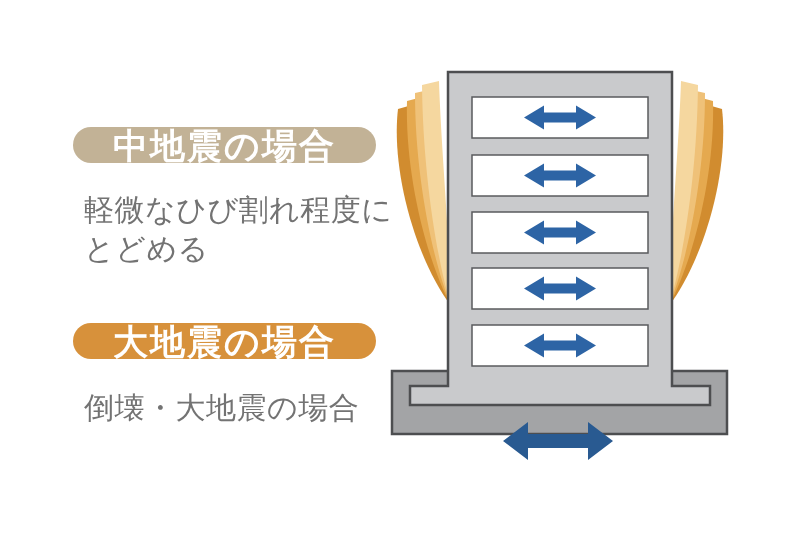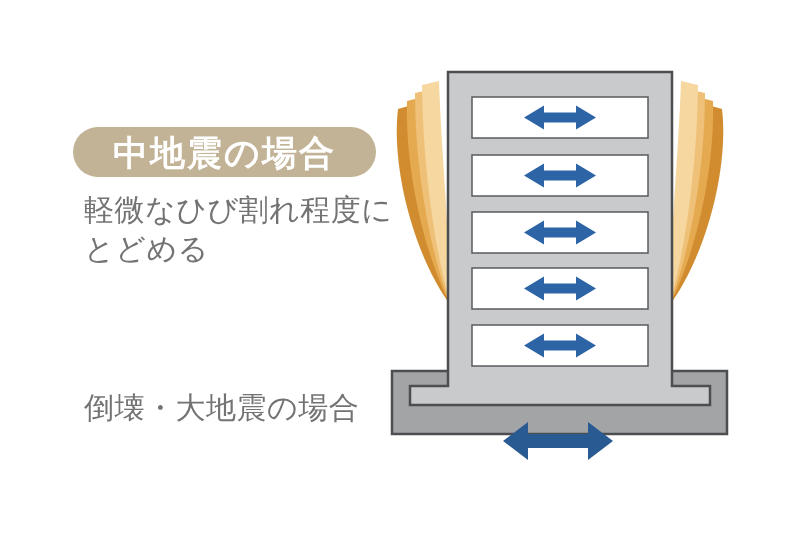--- a/index.html
+++ b/index.html
@@ -6,21 +6,21 @@
   body{font-family:"Liberation Sans","DejaVu Sans",sans-serif;}
   .stage{
     position:relative;
     width:800px;height:534px;
     background:#ffffff;
     overflow:hidden;
   }
   
   .pill{
     position:absolute;
-    left:73px;width:303px;height:50px;
+    left:73px;width:303px;height:36px;
     border-radius:25px;
     display:flex;align-items:center;justify-content:center;
   }
   .pill-medium{top:127px;}
   .pill-large{top:323px;}
   .pill-title{
     color:#ffffff;
     font-size:35px;
     font-weight:bold;
     letter-spacing:2px;
@@ -49,20 +49,23 @@
 <div class="stage">
 
   <div class="pill pill-medium" style="background: rgb(194, 178, 150);">
     <span class="pill-title">中地震の場合</span>
   </div>
   <div class="desc desc-medium">
     <div>軽微なひび割れ程度に</div>
     <div>とどめる</div>
   </div>
 
+  <div class="pill pill-large" style="background: rgb(215, 145, 59);">
+    <span class="pill-title">大地震の場合</span>
+  </div>
   <div class="desc desc-large">
     <div>倒壊・大地震の場合</div>
   </div>
 
   <svg class="diagram-svg" width="800" height="534" viewBox="0 0 800 534">
     <defs>
       <path id="arr-small" d="M-36,0 L-16,-12 L-16,-5 L16,-5 L16,-12 L36,0 L16,12 L16,5 L-16,5 L-16,12 Z"></path>
       <path id="arr-large" d="M-55,0 L-30,-19 L-30,-7 L30,-7 L30,-19 L55,0 L30,19 L30,7 L-30,7 L-30,19 Z"></path>
     </defs>
 

